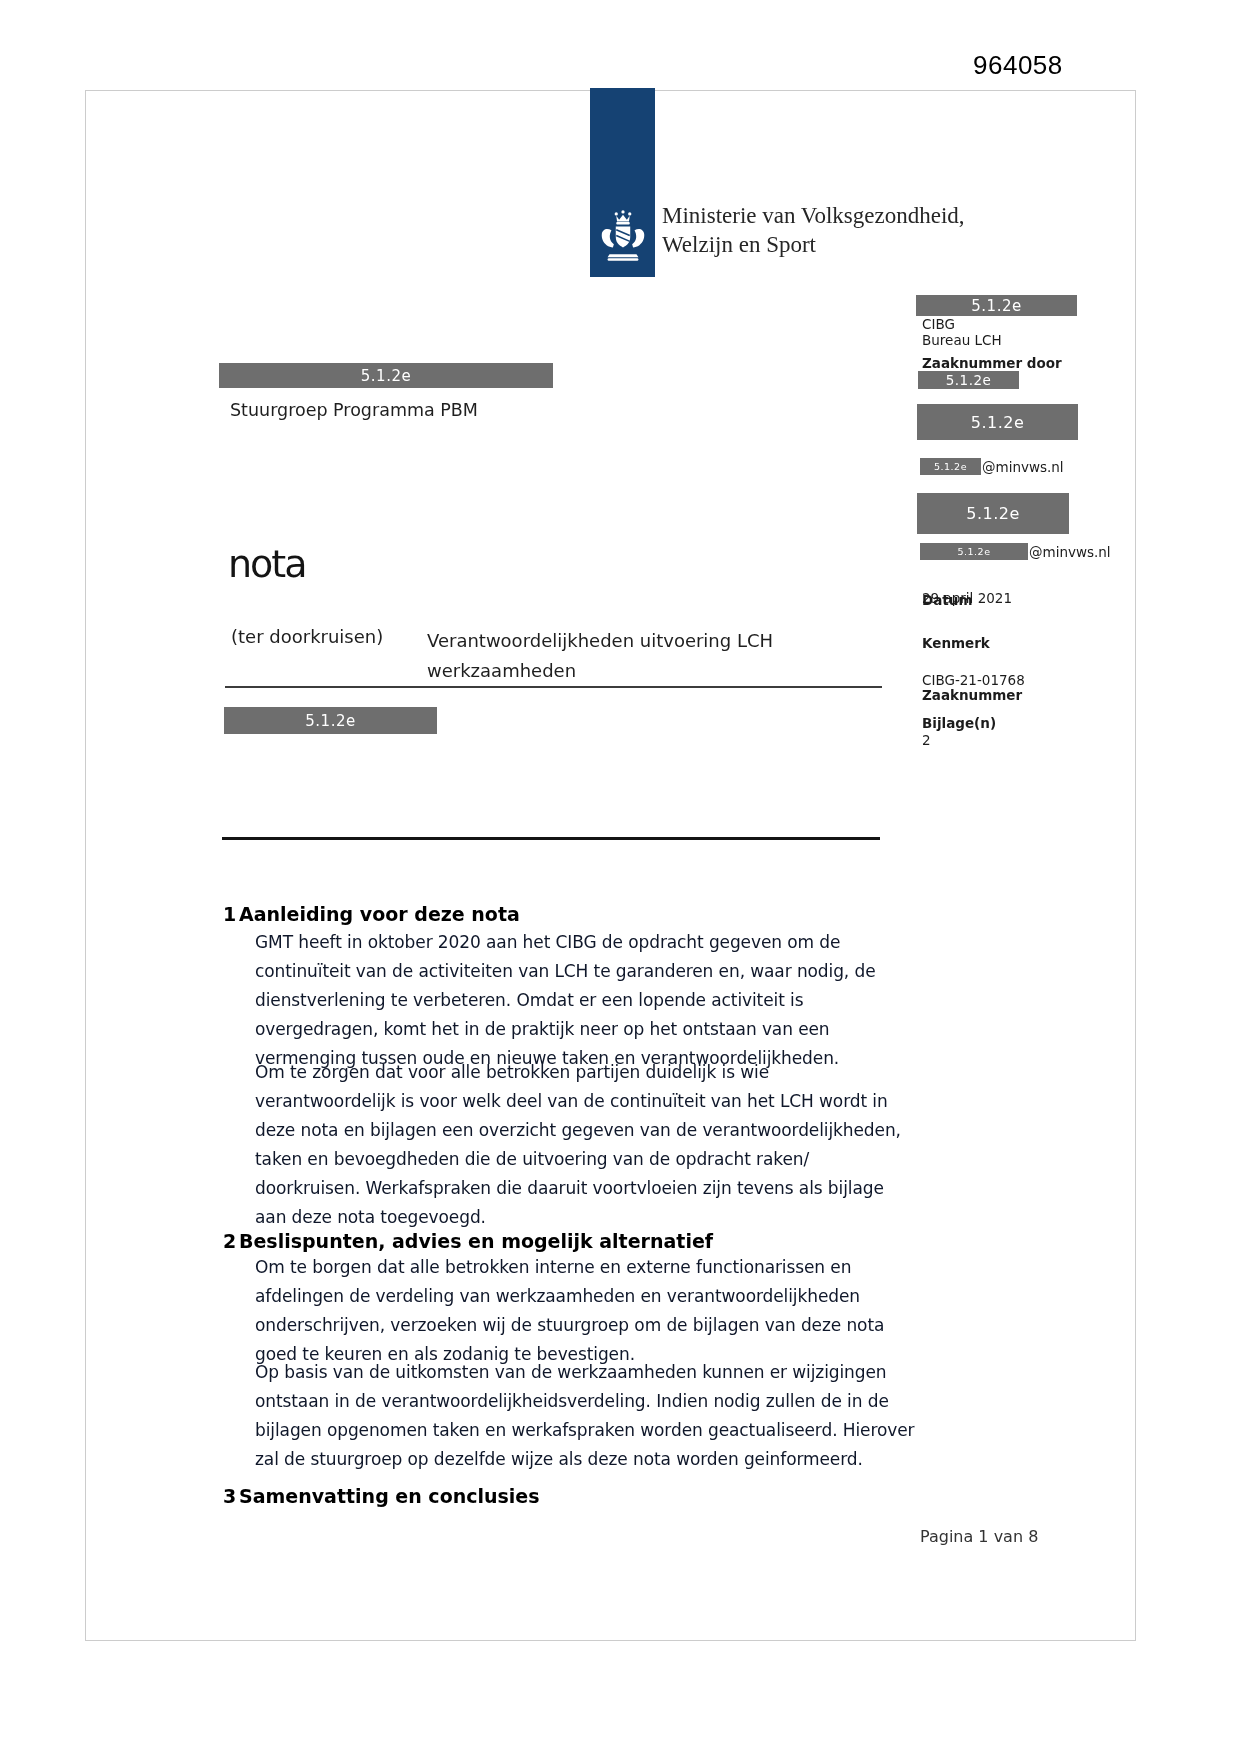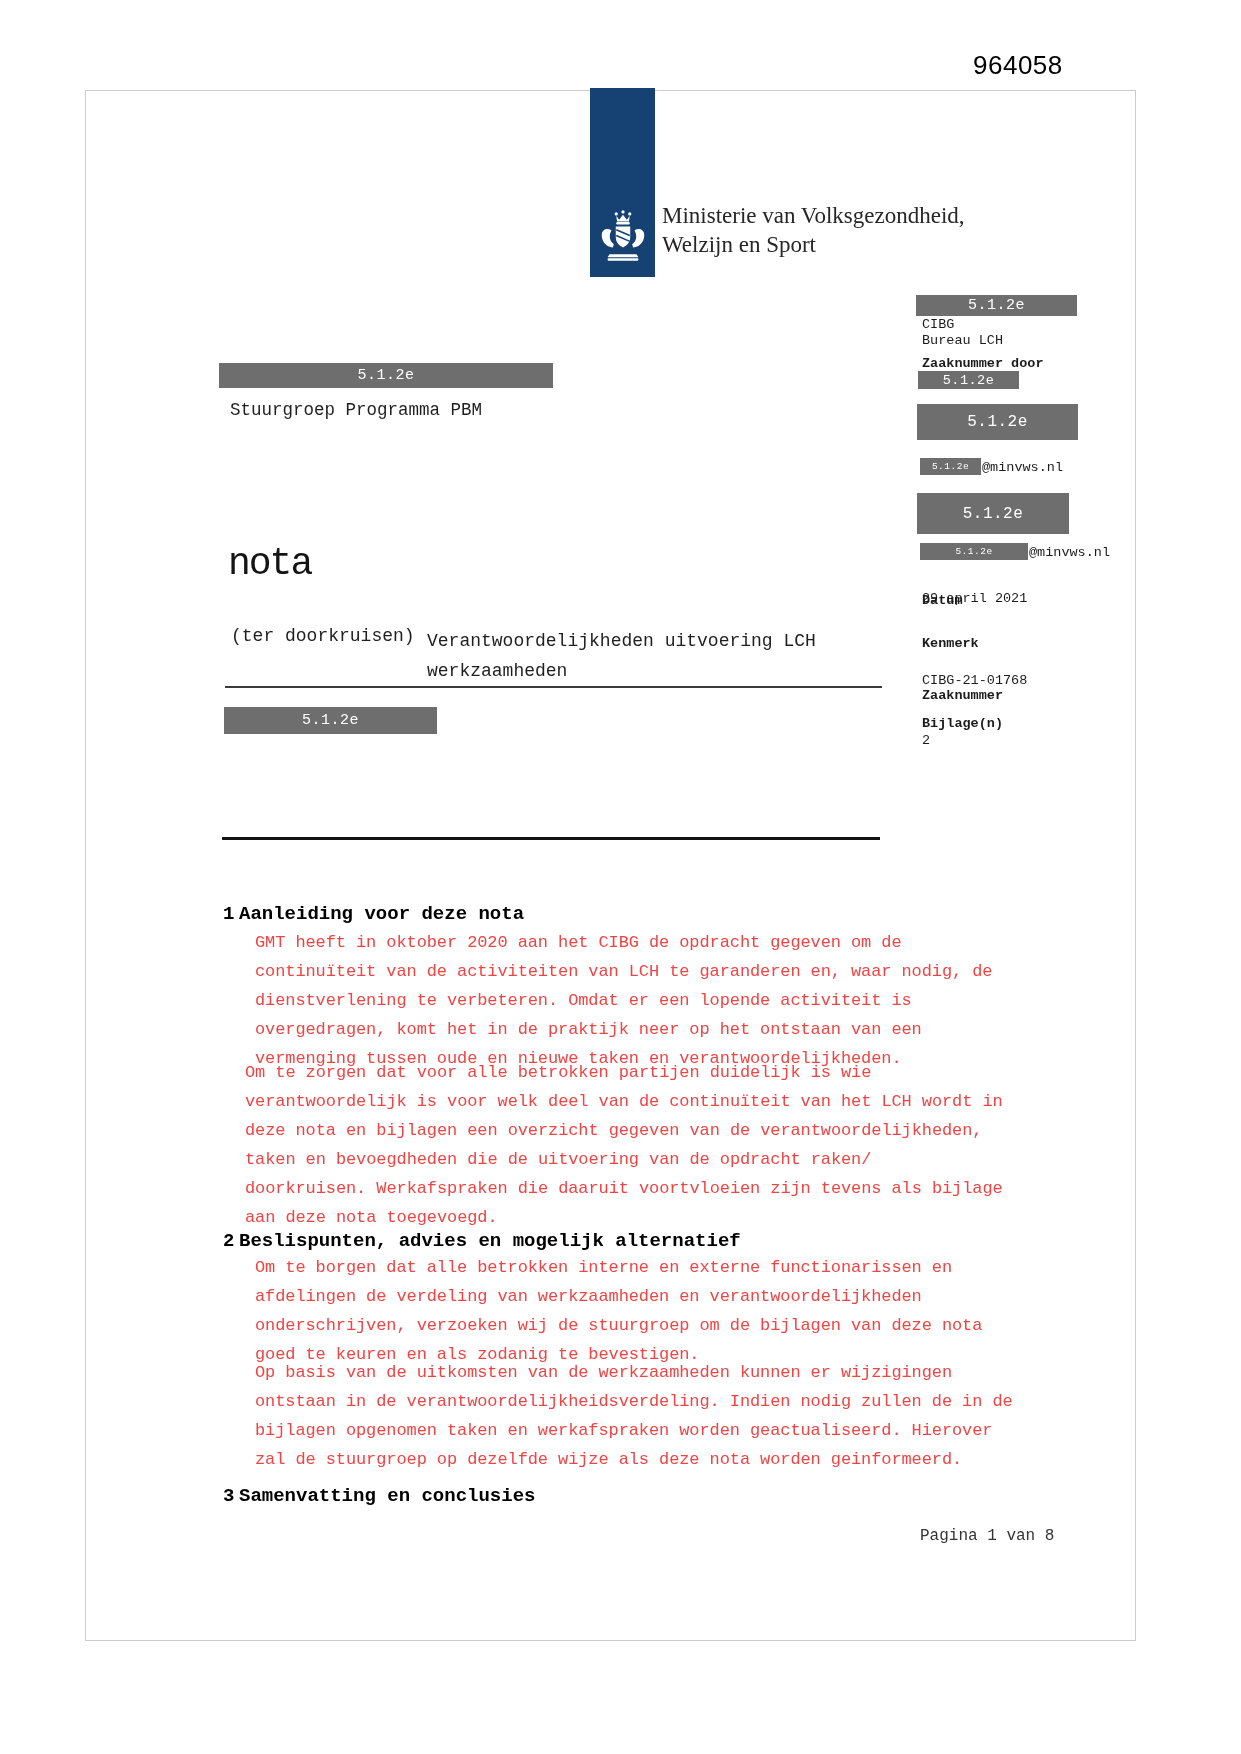--- a/index.html
+++ b/index.html
@@ -6,21 +6,21 @@
     --rijks_blue:#154273;
     --redaction_gray:#6e6e6e;
     --ink:#1f1f1f;
   }
   html,body{margin:0;padding:0;}
   body{
     width:1241px;height:1754px;position:relative;background:#ffffff;
     font-family:"DejaVu Sans",sans-serif;color:var(--ink);
     overflow:hidden;
   }
-  .abs{position:absolute;font-family:Liberation Mono, monospace;}
+  .abs{position:absolute;}
   .page-frame{
     left:85px;top:90px;width:1049px;height:1549px;
     border:1px solid #cccccc;background:#ffffff;
   }
   .doc-number{
     left:973px;top:50px;font-family:"Liberation Sans",sans-serif;
     font-size:26px;color:#000;letter-spacing:0.5px;
   }
   .logo-bar{
     left:590px;top:88px;width:65px;height:189px;background:var(--rijks_blue);
@@ -44,21 +44,21 @@
   .subject{left:427px;top:626px;font-size:18px;line-height:30px;}
   .rule-top{left:225px;top:686px;width:657px;height:2px;background:#3c3c3c;}
   .rule-bottom{left:222px;top:837px;width:658px;height:3px;background:#141414;}
 
   .side{font-size:13.5px;line-height:15px;color:#1c1c1c;}
   .side b,.side-label{font-weight:bold;}
   .side-label{font-size:13.5px;}
 
   .body-h{font-size:19px;font-weight:bold;color:#000000;}
   .body-h .hnum{display:inline-block;width:16px;}
-  .body-p{font-size:17px;line-height:29px;letter-spacing:-0.1px;color:#ef4444;}
+  .body-p{font-size:17px;line-height:29px;letter-spacing:-0.1px;color:#0f172a;}
   .footer{left:920px;top:1527px;font-size:16px;color:#333;}
   svg{display:block;}
 </style>
 </head>
 <body>
 
 <div class="abs page-frame"></div>
 
 <div class="abs doc-number">964058</div>
 
@@ -129,21 +129,21 @@
 <div class="abs side" style="left:922px;top:733px;">2</div>
 
 <div class="abs body-h" style="left:223px;top:903px;">
   <span class="hnum">1</span><span>Aanleiding voor deze nota</span>
 </div>
 <div class="abs body-p ml" style="left:255px;top:928px;">GMT heeft in oktober 2020 aan het CIBG de opdracht gegeven om de
 continuïteit van de activiteiten van LCH te garanderen en, waar nodig, de
 dienstverlening te verbeteren. Omdat er een lopende activiteit is
 overgedragen, komt het in de praktijk neer op het ontstaan van een
 vermenging tussen oude en nieuwe taken en verantwoordelijkheden.</div>
-<div class="abs body-p ml" style="left:245px;top:1058px;">Om te zorgen dat voor alle betrokken partijen duidelijk is wie
+<div class="abs body-p ml" style="left:255px;top:1058px;">Om te zorgen dat voor alle betrokken partijen duidelijk is wie
 verantwoordelijk is voor welk deel van de continuïteit van het LCH wordt in
 deze nota en bijlagen een overzicht gegeven van de verantwoordelijkheden,
 taken en bevoegdheden die de uitvoering van de opdracht raken/
 doorkruisen. Werkafspraken die daaruit voortvloeien zijn tevens als bijlage
 aan deze nota toegevoegd.</div>
 
 <div class="abs body-h" style="left:223px;top:1230px;">
   <span class="hnum">2</span><span>Beslispunten, advies en mogelijk alternatief</span>
 </div>
 <div class="abs body-p ml" style="left:255px;top:1253px;">Om te borgen dat alle betrokken interne en externe functionarissen en

